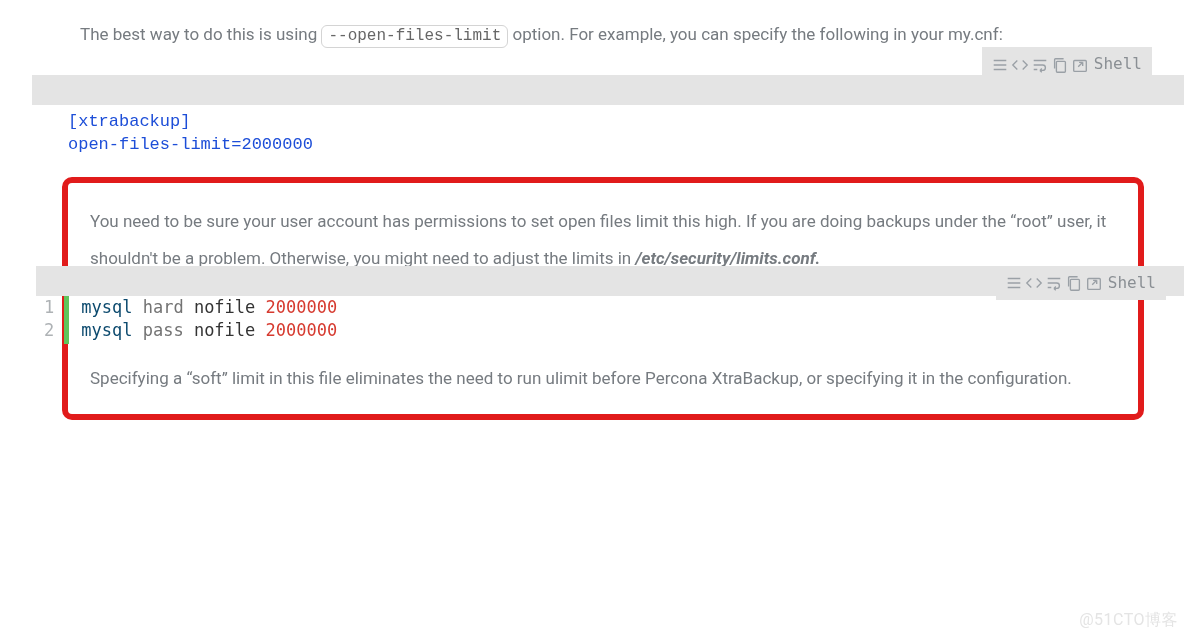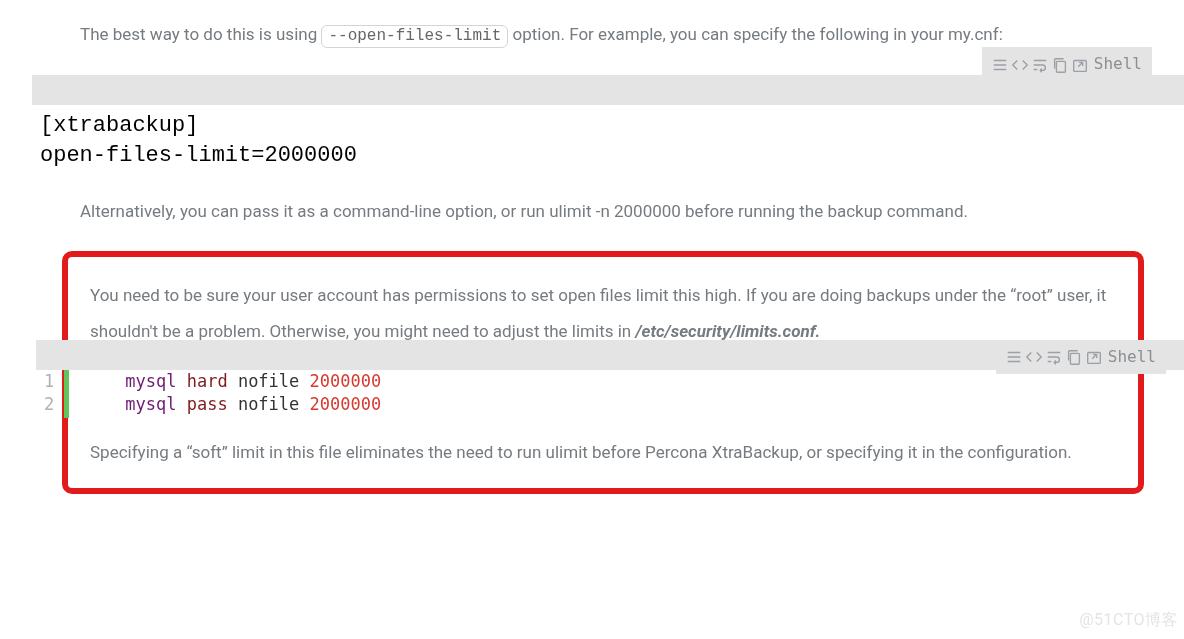--- a/index.html
+++ b/index.html
@@ -60,25 +60,26 @@
   }
   .toolbar svg { stroke: currentColor; fill: none; stroke-width: 1.5; }
   .code-grey-bar {
     height: 30px;
     background: #e4e4e4;
     width: calc(100% - 32px);
     margin-left: 32px;
   }
   pre.code {
     font-family: ui-monospace, SFMono-Regular, Menlo, Consolas, "Liberation Mono", monospace;
-    font-size: 22px;
+    font-size: 17px;
     line-height: 1.35;
     padding: 6px 0 6px 40px;
-    color: #000000;
+    color: #1d4ed8;
     white-space: pre;
+    margin-left: 28px;
   }
   .red-box {
     border: 6px solid #e11b1b;
     border-radius: 10px;
     margin: 14px 40px 0 62px;
     padding: 22px 4px 0 4px;
     position: relative;
   }
   .red-box .para {
     padding: 0 18px 0 18px;
@@ -121,22 +122,22 @@
     text-align: right;
     padding: 2px 10px 2px 0;
     user-select: none;
   }
   .vbar {
     width: 5px;
     background: #60c55c;
     margin-right: 12px;
   }
   .codelines { padding: 2px 0; }
-  .t-cyan  { color: #701a75; margin-left: 44px; }
-  .t-green { color: #7f1d1d; }
+  .t-cyan  { color: #0c4a6e; }
+  .t-green { color: #737373; }
   .t-black { color: #333; }
   .t-red   { color: #d63a2f; }
   .watermark {
     position: fixed;
     right: 6px;
     bottom: 4px;
     font-size: 16px;
     color: #e4e4e4;
     letter-spacing: .5px;
     pointer-events: none;
@@ -182,21 +183,20 @@
             <rect x="3" y="5" width="14" height="12" rx="1"></rect>
             <path d="M8 12l5-5m0 0H9m4 0v4"></path>
           </svg>
       </span>
       <span class="lang">Shell</span>
     </div>
     <pre class="code"><span>[xtrabackup]</span>
 <span>open-files-limit=2000000</span></pre>
   </div>
 
-  <p class="para">Alternatively, you can pass it as a command-line option, or run ulimit -n 2000000 before running the backup command.</p>
 
   <div class="red-box">
 
     <p class="para">
       <span>You need to be sure your user account has permissions to set open files limit this high. If you are doing backups under the “root” user, it shouldn't be a problem. Otherwise, you might need to adjust the limits in</span>
       <em class="path"> /etc/security/limits.conf.</em>
     </p>
 
     <div class="code-block2">
       <div class="code-grey-bar2"></div>

